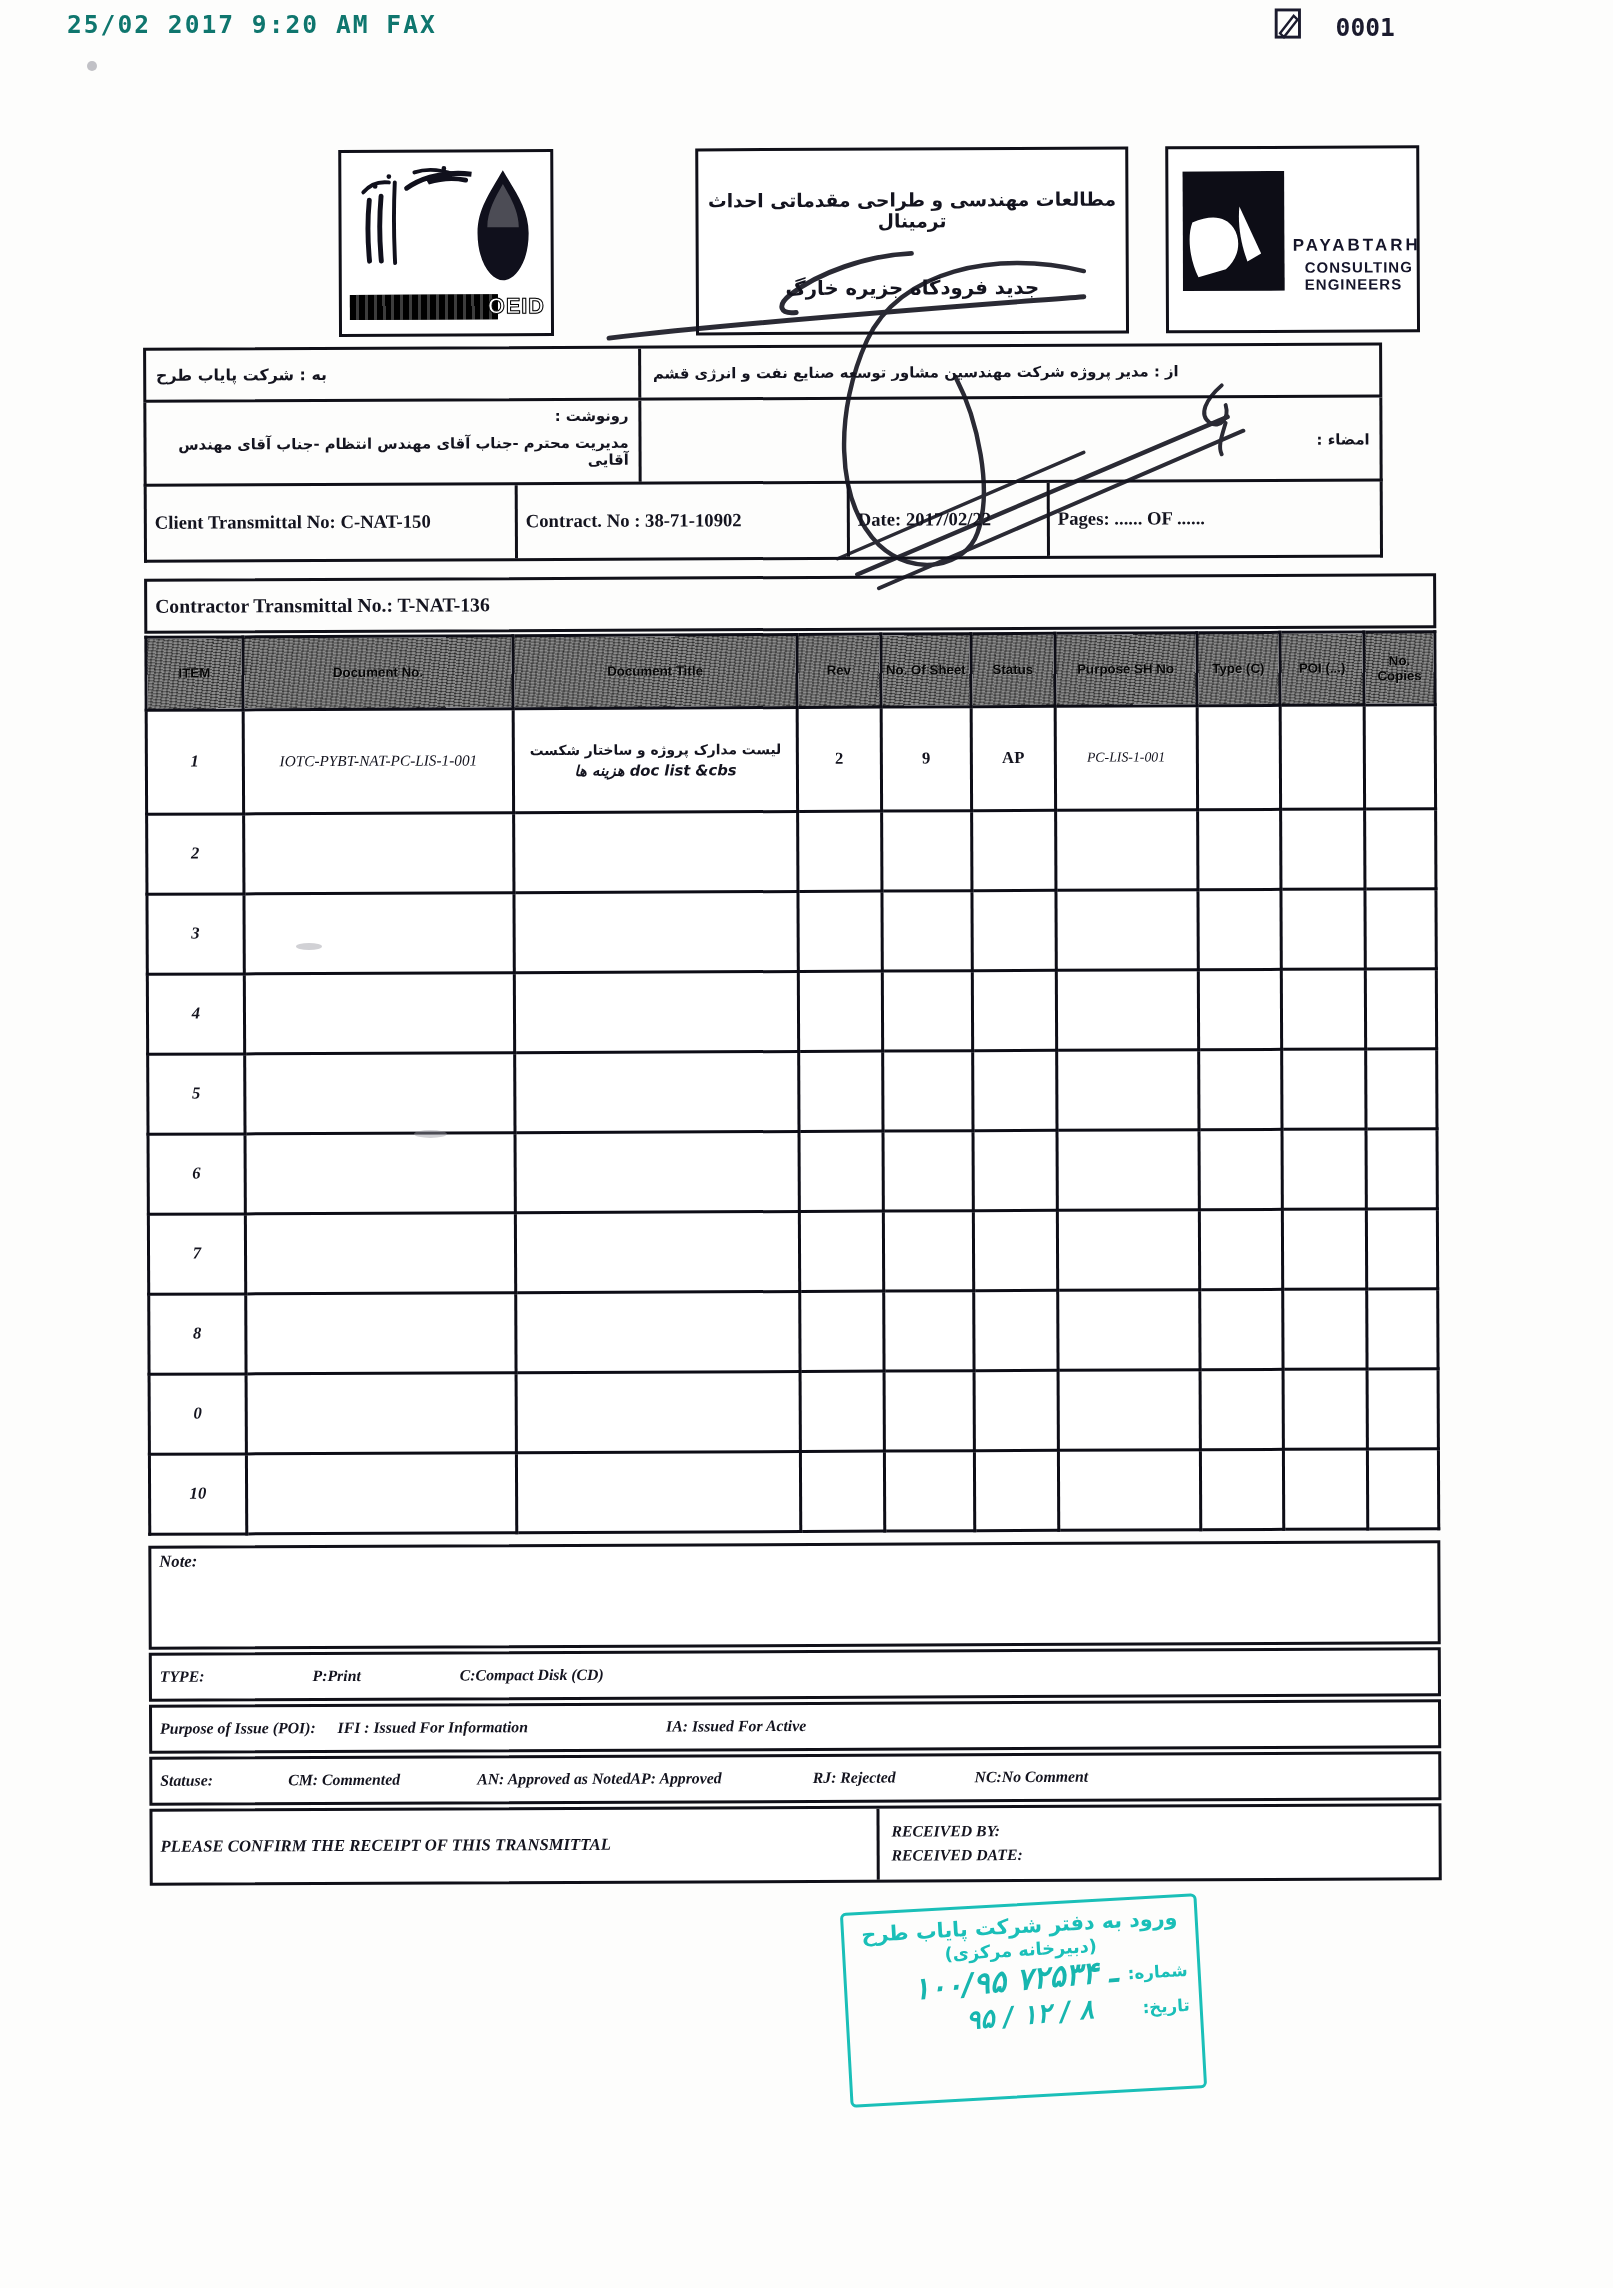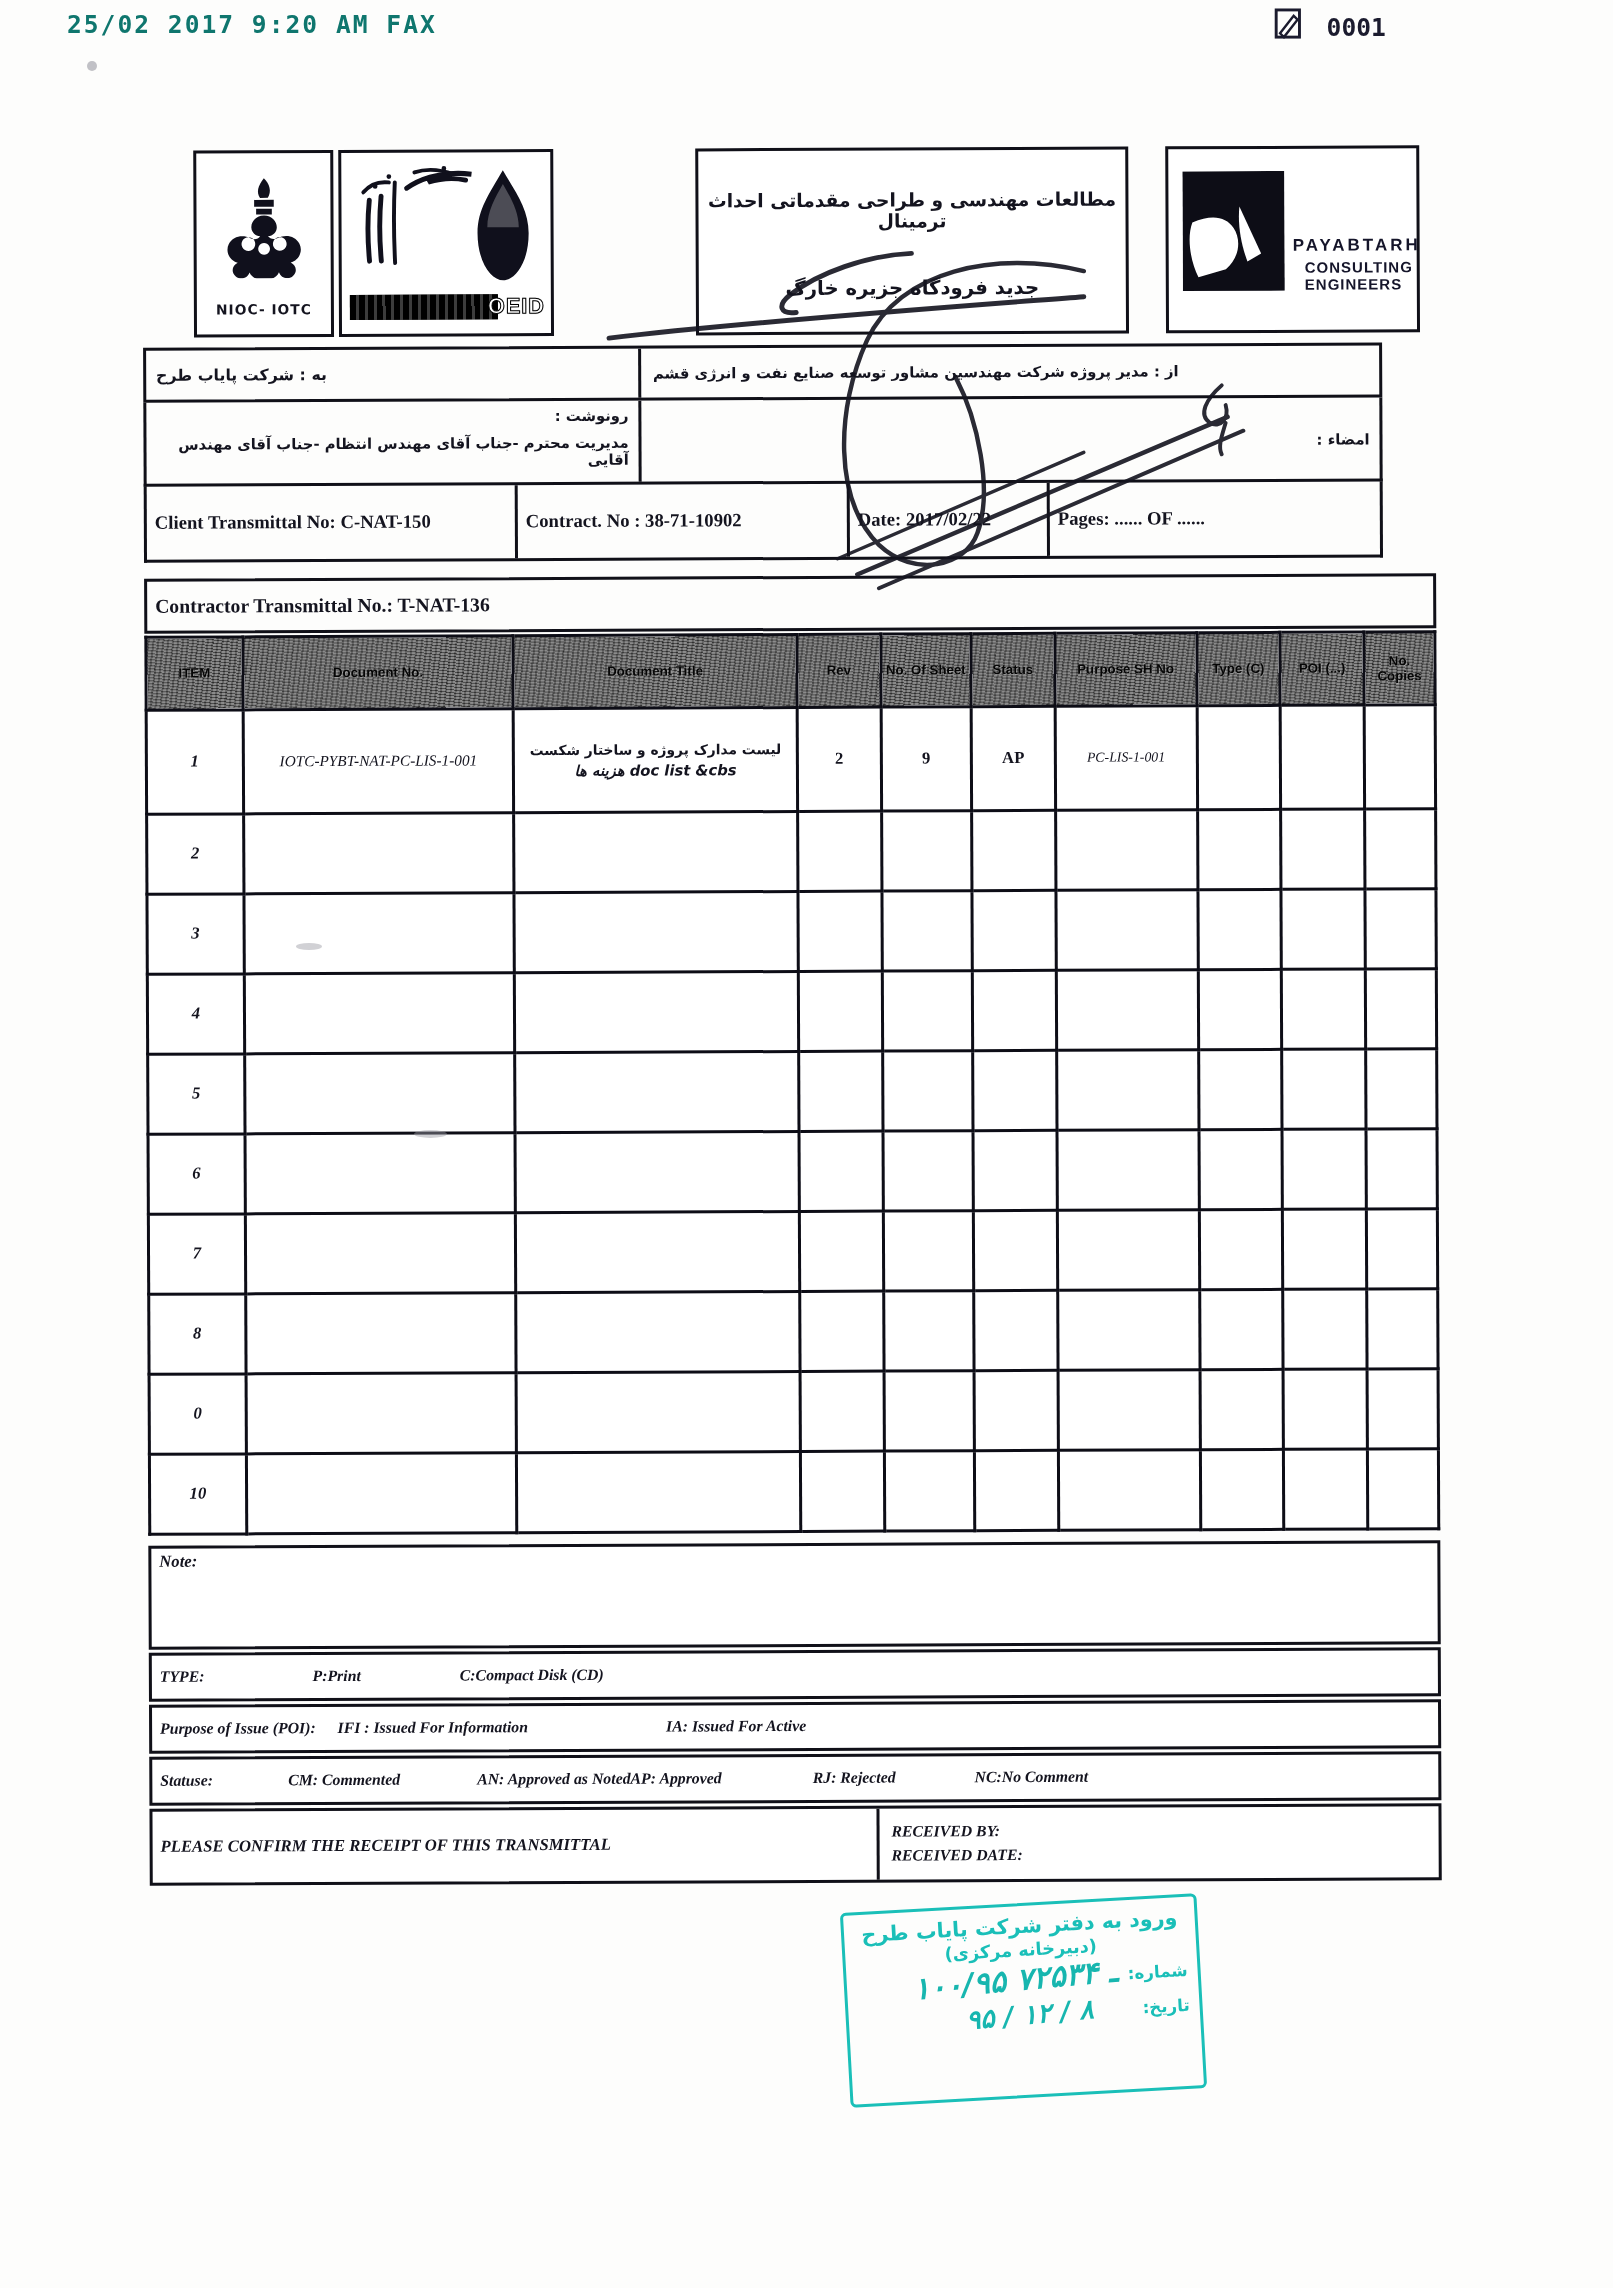--- a/index.html
+++ b/index.html
@@ -8,21 +8,21 @@
     font-family:"Liberation Serif",serif;color:#14141f;overflow:hidden;
   }
   [dir="rtl"], .fa{font-family:"DejaVu Sans",sans-serif;}
   
   .fax-line{
     position:absolute;left:67px;top:9.9px;
     font-family:"DejaVu Sans Mono",monospace;font-weight:bold;font-size:24.6px;
     letter-spacing:2px;color:#0f766e;
   }
   .fax-page{
-    position:absolute;left:1274px;top:7.9px;display:flex;align-items:center;gap:23px;
+    position:absolute;left:1274px;top:7.9px;display:flex;align-items:center;gap:32px;
     font-family:"DejaVu Sans Mono",monospace;font-weight:bold;font-size:24.6px;color:#1b1b2e;
   }
   
   .form{position:absolute;left:146px;top:148px;width:1292px;transform:rotate(-0.25deg);}
   
   .head-band{margin-left:51px;width:1226px;height:193px;position:relative;}
   .hbox{position:absolute;top:0;height:187px;border:3px solid #101018;background:#fff;box-sizing:border-box;}
   .hbox-nioc{left:0;width:140px;}
   .hbox-oeid{left:145px;width:215px;padding-left:15px;}
   .hbox-title{left:502px;width:433px;text-align:center;}
@@ -131,33 +131,20 @@
       <rect x="2" y="2" width="24" height="28" fill="none" stroke="#1b1b2e" stroke-width="3"></rect>
       <path d="M6 26 L20 8 L24 12 L10 30 Z" fill="#fff" stroke="#1b1b2e" stroke-width="2.5"></path>
     </svg>
   </span>
   <span>0001</span>
 </div>
 
 <div class="form">
 
   <div class="head-band">
-    <div class="hbox hbox-nioc">
-      <div class="nioc-wrap">
-        <svg width="91" height="102" viewBox="0 0 92 104">
-          <g fill="#10101c">
-            <path d="M46 2 C40 10 38 16 42 22 L50 22 C54 15 52 8 46 2 Z"></path>
-            <rect x="36" y="24" width="20" height="7"></rect>
-            <rect x="38" y="33" width="16" height="6"></rect>
-            <path d="M46 40 c-8 0 -13 6 -13 12 c0 5 4 9 9 9 c-2 3 -6 4 -10 2 c-8 -4 -18 -2 -22 6 c-4 8 1 17 9 19 c-6 3 -7 10 -2 14 c5 4 12 2 14 -4 c2 5 8 8 15 8 c7 0 13 -3 15 -8 c2 6 9 8 14 4 c5 -4 4 -11 -2 -14 c8 -2 13 -11 9 -19 c-4 -8 -14 -10 -22 -6 c-4 2 -8 1 -10 -2 c5 0 9 -4 9 -9 C59 46 54 40 46 40 Z M30 62 a7 7 0 1 1 -0.1 0 Z M62 62 a7 7 0 1 1 -0.1 0 Z M46 68 a6 6 0 1 1 -0.1 0 Z"></path>
-          </g>
-        </svg>
-      </div>
-      <div class="nioc-label">NIOC- IOTC</div>
-    </div>
 
     <div class="hbox hbox-oeid">
       <div class="oeid-cal">
         <svg width="128" height="118" viewBox="0 0 130 120">
           <g stroke="#10101c" fill="none" stroke-linecap="round">
             <path d="M14 38 q-3 30 0 62" stroke-width="5"></path>
             <path d="M26 34 q-3 32 0 66" stroke-width="5"></path>
             <path d="M40 20 q-2 40 0 82" stroke-width="4"></path>
             <path d="M8 30 q10 -12 26 -10" stroke-width="4"></path>
             <path d="M52 26 q26 -18 66 -14 q-30 -4 -44 8 q20 -6 38 -2" stroke-width="5"></path>

